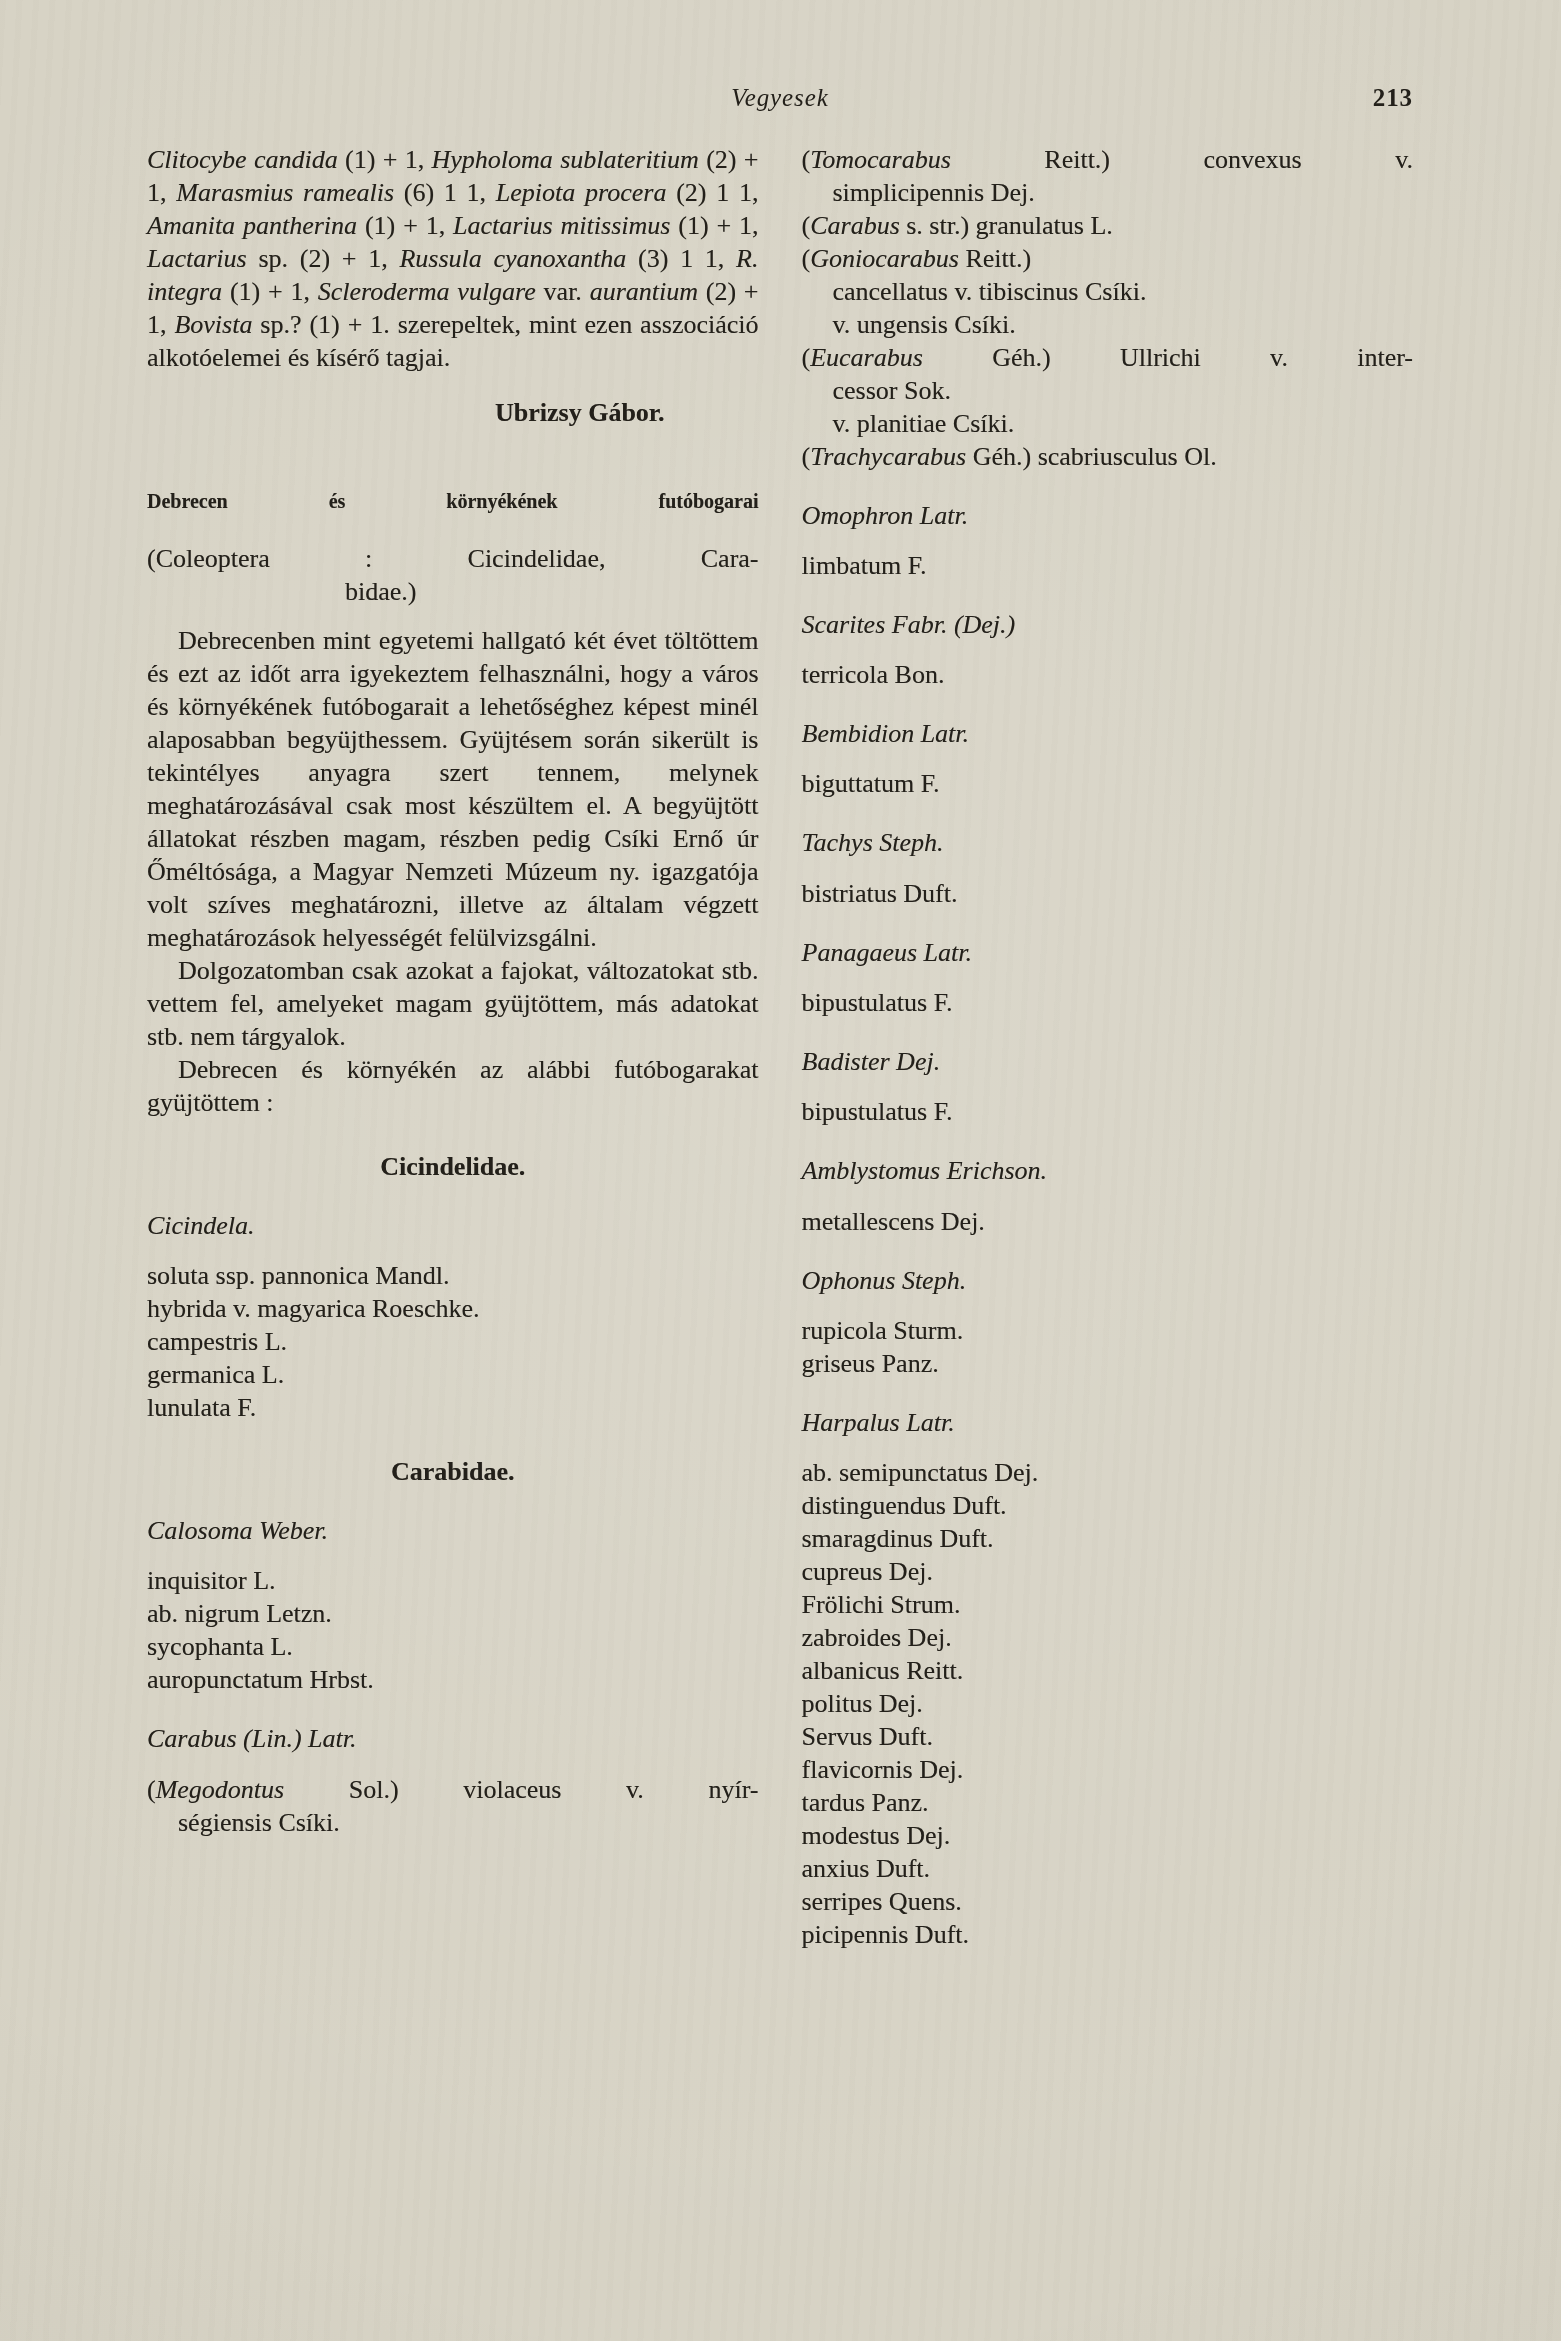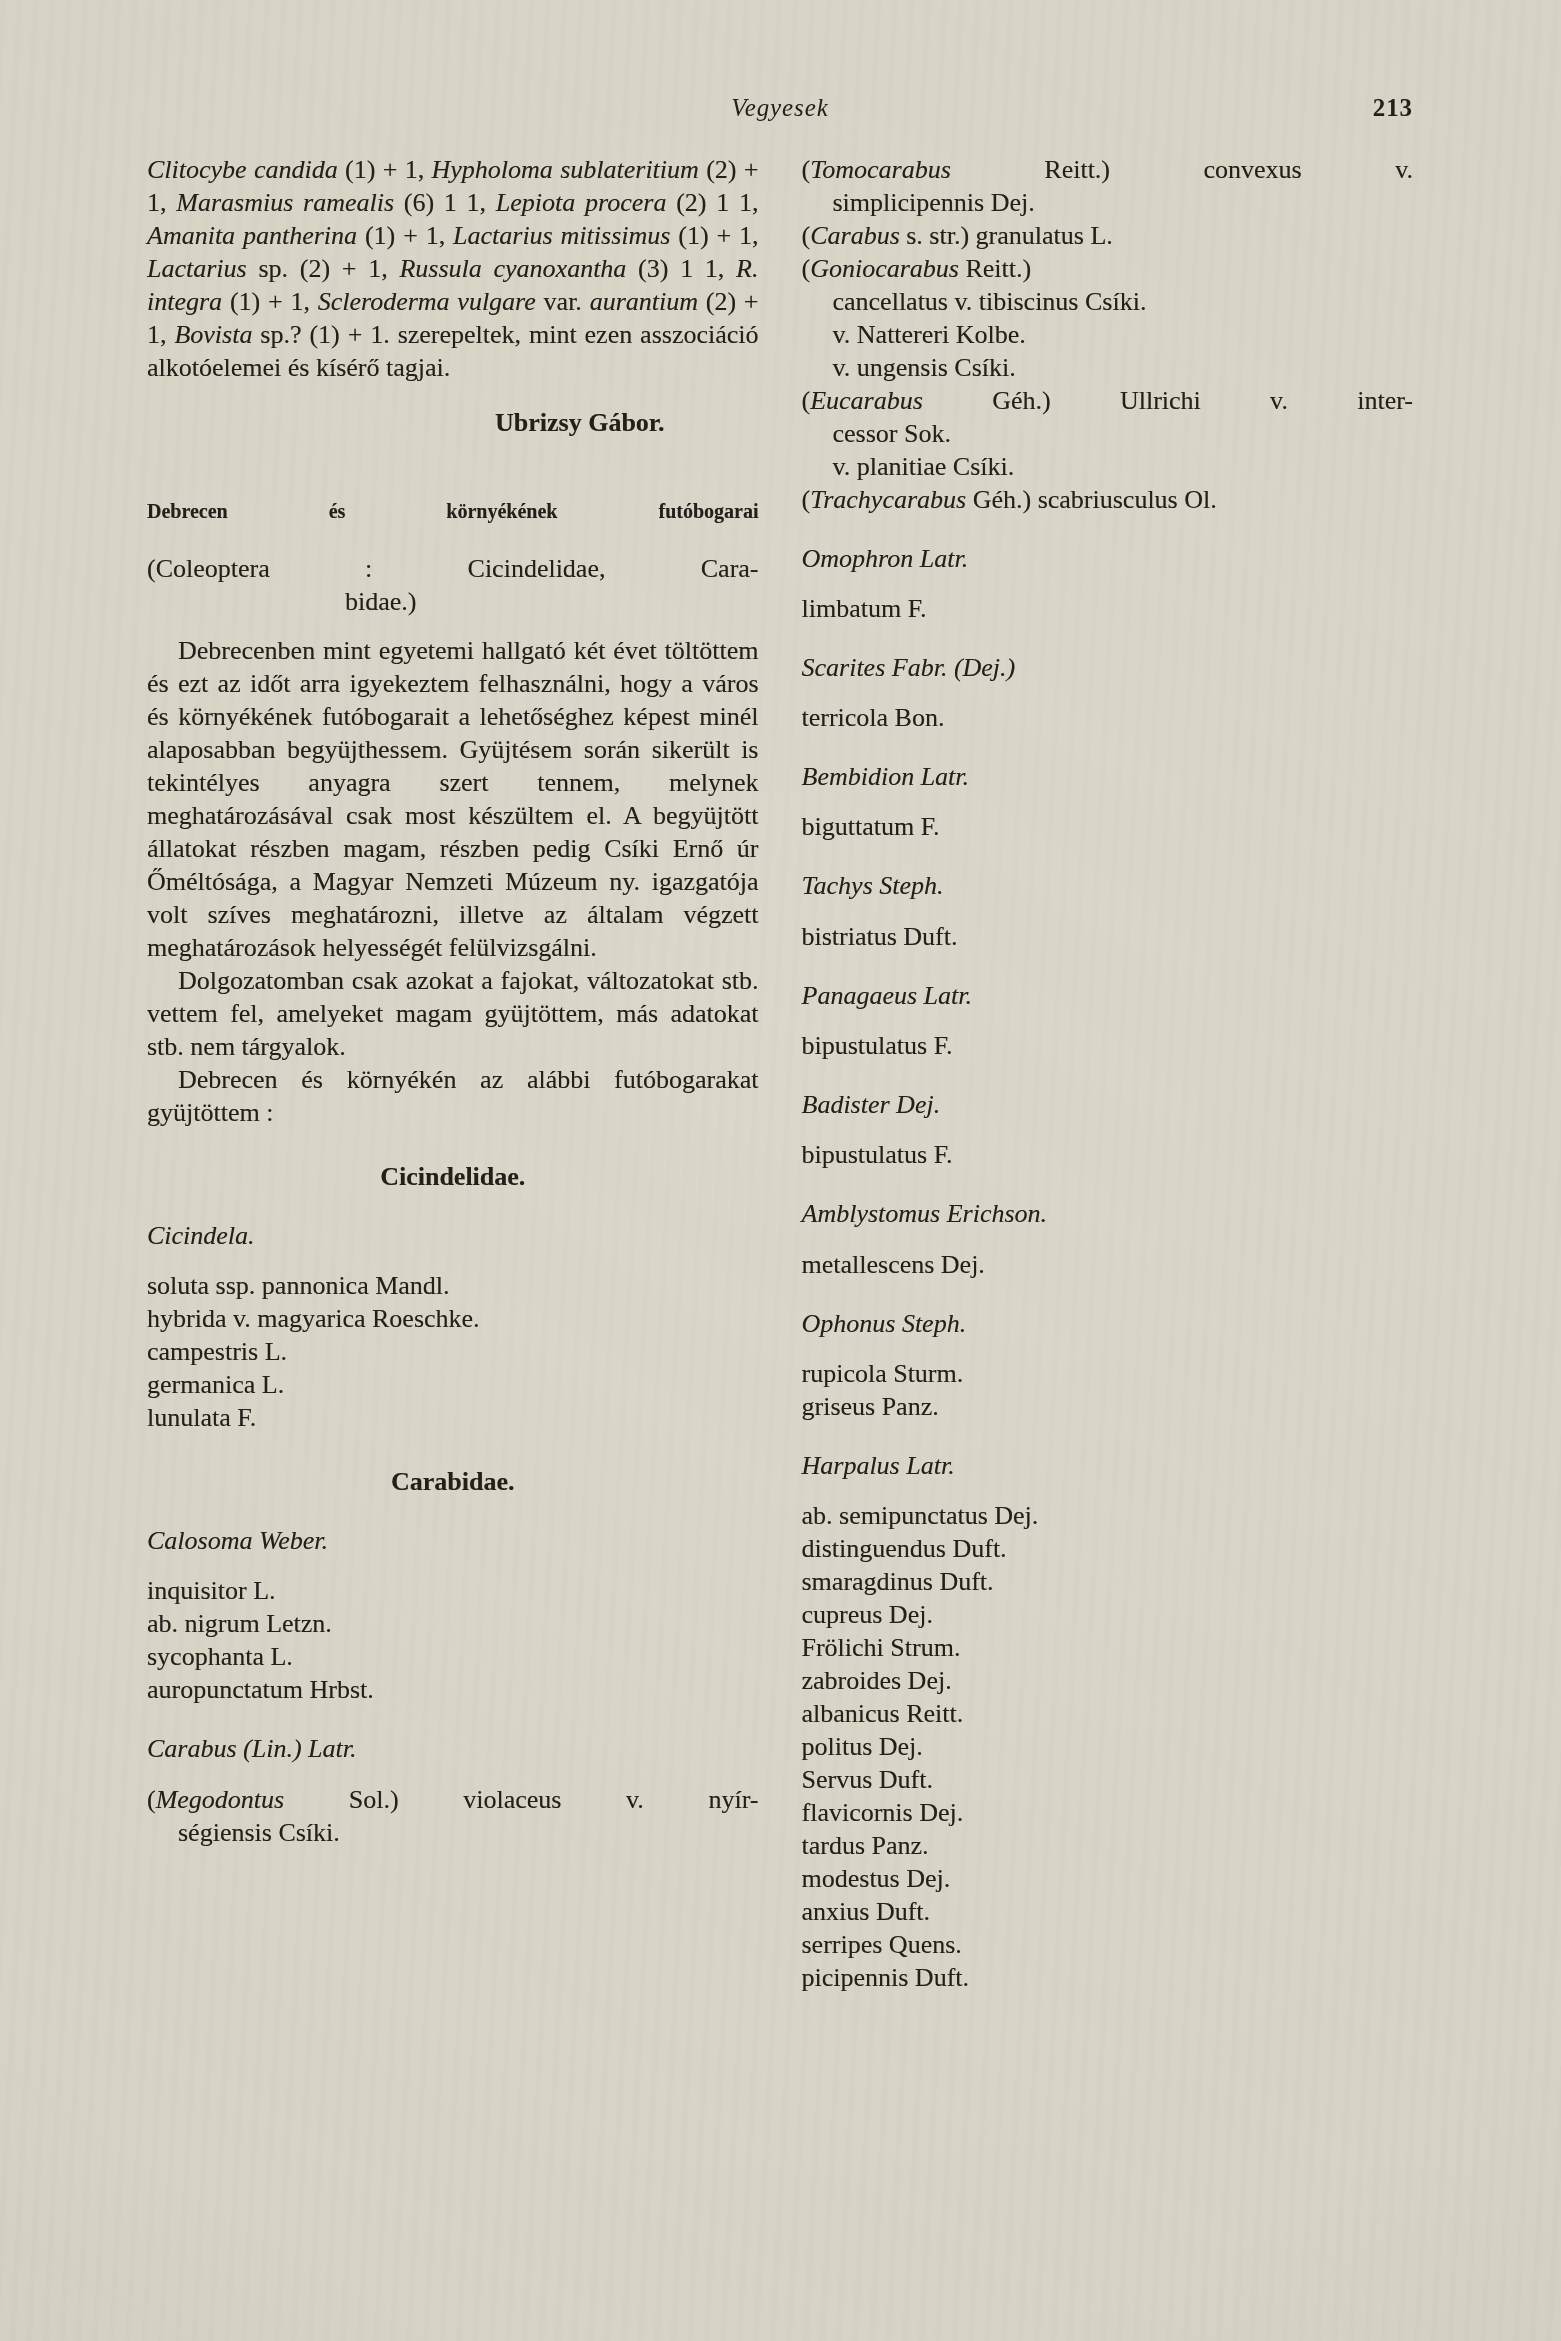--- a/index.html
+++ b/index.html
@@ -13,21 +13,21 @@
     background:var(--bg);
     color:var(--ink);
     font-family:"Liberation Serif","DejaVu Serif",serif;
   }
   body::before{ 
     content:"";position:absolute;inset:0;pointer-events:none;
     background:
       radial-gradient(130% 105% at 50% 42%, rgba(255,255,255,0.10) 0%, rgba(255,255,255,0) 55%, rgba(40,35,25,0.08) 100%),
       repeating-linear-gradient(93deg, rgba(120,110,90,0.025) 0 6px, rgba(0,0,0,0) 6px 16.5px);
   }
-  .page{position:absolute;left:147px;top:93px;width:1266px;}
+  .page{position:absolute;left:147px;top:83px;width:1266px;}
   .pagehead{display:grid;grid-template-columns:1fr auto 1fr;font-size:25px;line-height:29.5px;}
   .runtitle{grid-column:2;font-style:italic;letter-spacing:0.9px;}
   .pagenum{grid-column:3;justify-self:end;font-weight:bold;letter-spacing:0.9px;}
   .cols{display:flex;gap:43px;margin-top:30px;}
   .col{width:612px;font-size:26px;line-height:33px;
        text-shadow:0.2px 0.2px 0 rgba(32,27,20,0.35);}
   .para{margin:0;text-align:justify;}
   .para.indent{text-indent:31px;}
   .it{font-style:italic;}
   .sig{font-weight:bold;text-align:right;padding-right:94px;margin-top:22.6px;}
@@ -89,21 +89,20 @@
         </div>
     </div>
 
     <div class="col">
       <div class="blocks" id="right-blocks">
           <div class="sp jlast"><span>(</span><span class="it">Tomocarabus</span><span> Reitt.) convexus v.</span></div>
           <div class="sp ind">simplicipennis Dej.</div>
           <div class="sp"><span>(</span><span class="it">Carabus</span><span> s. str.) granulatus L.</span></div>
           <div class="sp"><span>(</span><span class="it">Goniocarabus</span><span> Reitt.)</span></div>
           <div class="sp ind">cancellatus v. tibiscinus Csíki.</div>
-          <div class="sp ind">v. Nattereri Kolbe.</div>
           <div class="sp ind">v. ungensis Csíki.</div>
           <div class="sp jlast"><span>(</span><span class="it">Eucarabus</span><span> Géh.) Ullrichi v. inter-</span></div>
           <div class="sp ind">cessor Sok.</div>
           <div class="sp ind">v. planitiae Csíki.</div>
           <div class="sp"><span>(</span><span class="it">Trachycarabus</span><span> Géh.) scabriusculus Ol.</span></div>
           <div class="gen">Omophron Latr.</div>
           <div class="sp">limbatum F.</div>
           <div class="gen">Scarites Fabr. (Dej.)</div>
           <div class="sp">terricola Bon.</div>
           <div class="gen">Bembidion Latr.</div>

